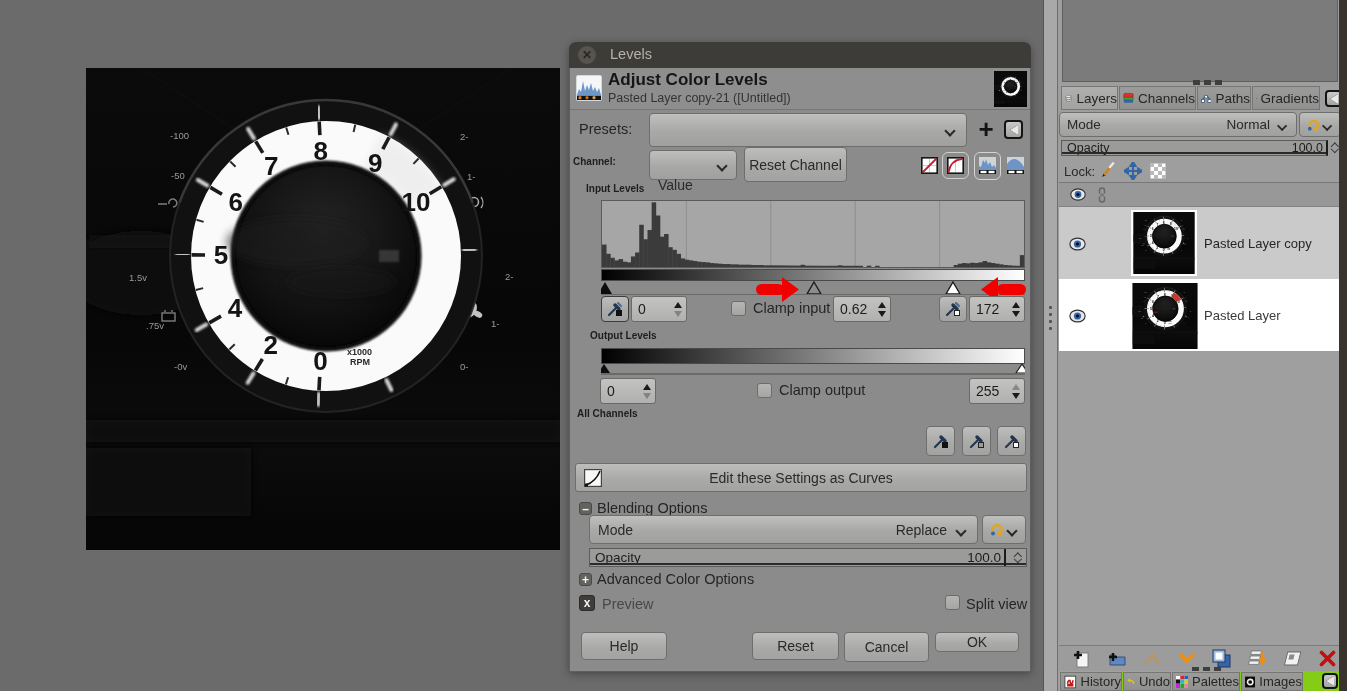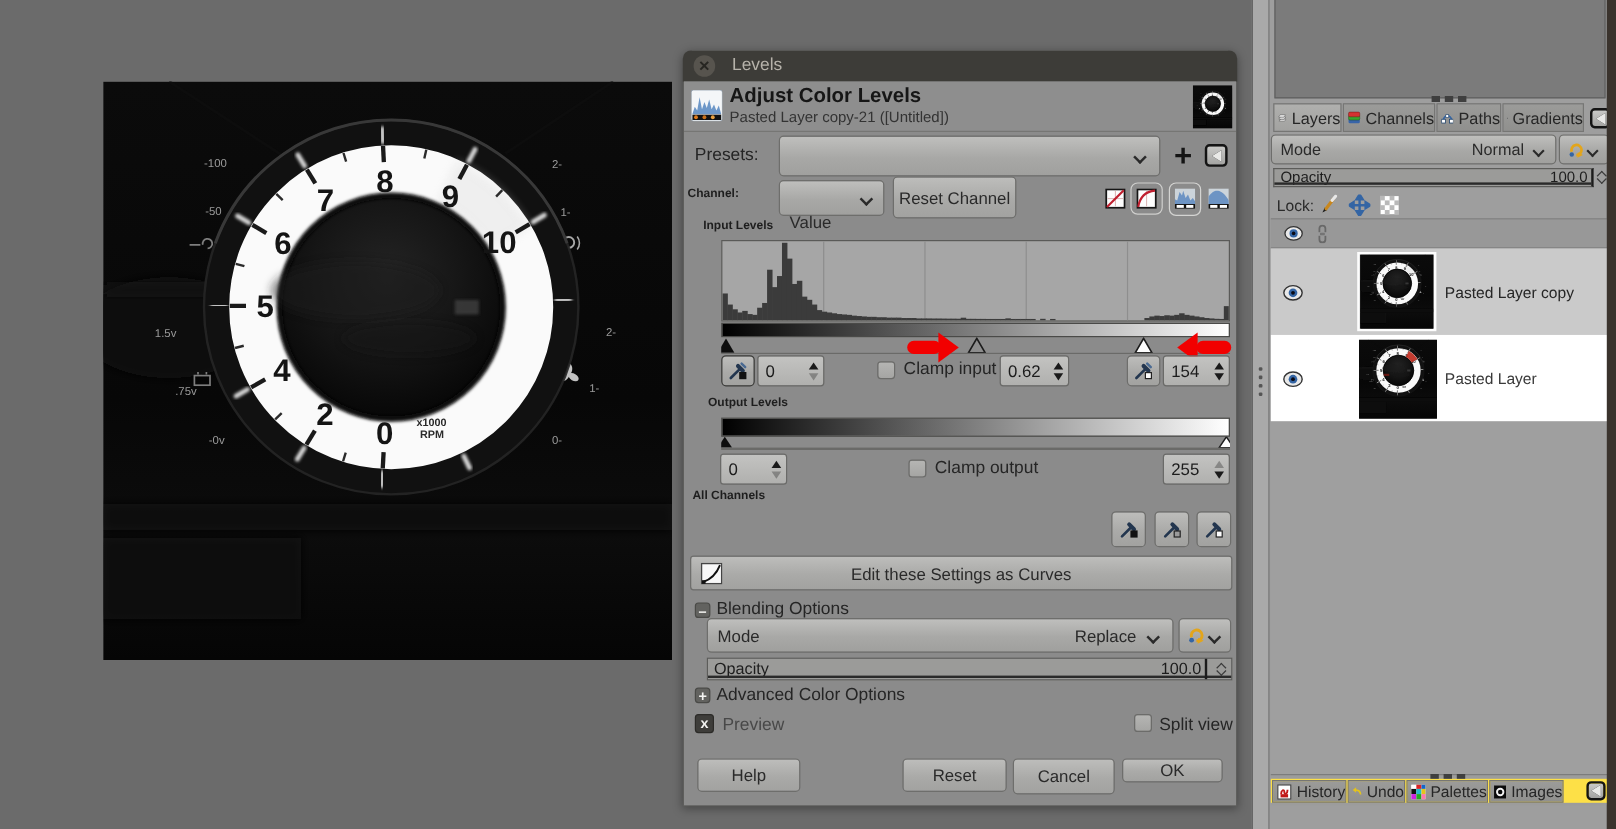--- a/index.html
+++ b/index.html
@@ -413,21 +413,21 @@
   </div>
   <div class="abs btn" style="left:369px;top:254px;width:28px;height:26px;">
     <svg width="16" height="16" viewBox="0 0 16 16">
       <path d="M2 14 L9 7" stroke="#23364f" stroke-width="2.2" stroke-linecap="round"></path>
       <path d="M8 4 L12 8" stroke="#23364f" stroke-width="3.4" stroke-linecap="round"></path>
       <path d="M11 2 L14 5" stroke="#4a6a92" stroke-width="2" stroke-linecap="round"></path>
       <rect x="9.5" y="9.5" width="5" height="5" fill="#fdfdfd" stroke="#222" stroke-width="1"></rect>
     </svg>
   </div>
   <div class="abs entry" style="left:399px;top:254px;width:56px;height:26px;">
-    <span class="val">154</span>
+    <span class="val">172</span>
     <span class="spinners">
         <span class="tri-up"></span>
         <span class="tri-dn"></span>
       </span>
   </div>
 
   <div class="abs bold-label" style="left:20px;top:288px;">Output Levels</div>
   <div class="abs" style="left:31px;top:306px;width:424px;height:16px;border:1px solid #4a4a48;background:linear-gradient(to right,#000,#fff);"></div>
   <svg class="abs" style="left:31px;top:322px;" width="424" height="10" viewBox="0 0 424 10">
     <polygon points="3,0 9,9 -3,9" fill="#0d0d0d"></polygon>
@@ -724,21 +724,21 @@
       <g transform="skewX(-14)" transform-origin="10 10">
         <rect x="4" y="3" width="13" height="13" fill="#f2f2f2" stroke="#666" stroke-width="0.9"></rect>
         <rect x="6.5" y="5.5" width="5" height="5" fill="#8a8a8a"></rect>
       </g>
     </svg>
     <svg class="abs" style="left:260px;top:4px;" width="17" height="17" viewBox="0 0 17 17">
       <path d="M2.5 2.5 L14.5 14.5 M14.5 2.5 L2.5 14.5" stroke="#c40f0f" stroke-width="3.6" stroke-linecap="round"></path>
     </svg>
   </div>
 
-  <div class="abs" style="left:1px;top:649px;width:282px;height:20px;background:#fde047;">
+  <div class="abs" style="left:1px;top:671px;width:282px;height:20px;background:#84cc16;">
     <div class="abs" style="left:133px;top:-4px;display:flex;gap:4px;">
       <span style="width:7px;height:4px;background:#3f3f3f;"></span>
       <span style="width:7px;height:4px;background:#3f3f3f;"></span>
       <span style="width:7px;height:4px;background:#3f3f3f;"></span>
     </div>
     <div class="abs dtab" style="left:1px;top:1px;width:62px;height:19px;font-size:13px;">
       <svg width="14" height="14" viewBox="0 0 14 14">
         <rect x="1" y="0.5" width="12" height="13" fill="#fdfdfd" stroke="#444" stroke-width="1"></rect>
         <path d="M4 9 C4 5, 7 4, 7 7 C7 10, 10 9, 10 5" fill="none" stroke="#c01818" stroke-width="1.8"></path>
         <rect x="3.5" y="9" width="7" height="3" fill="#c01818"></rect>

